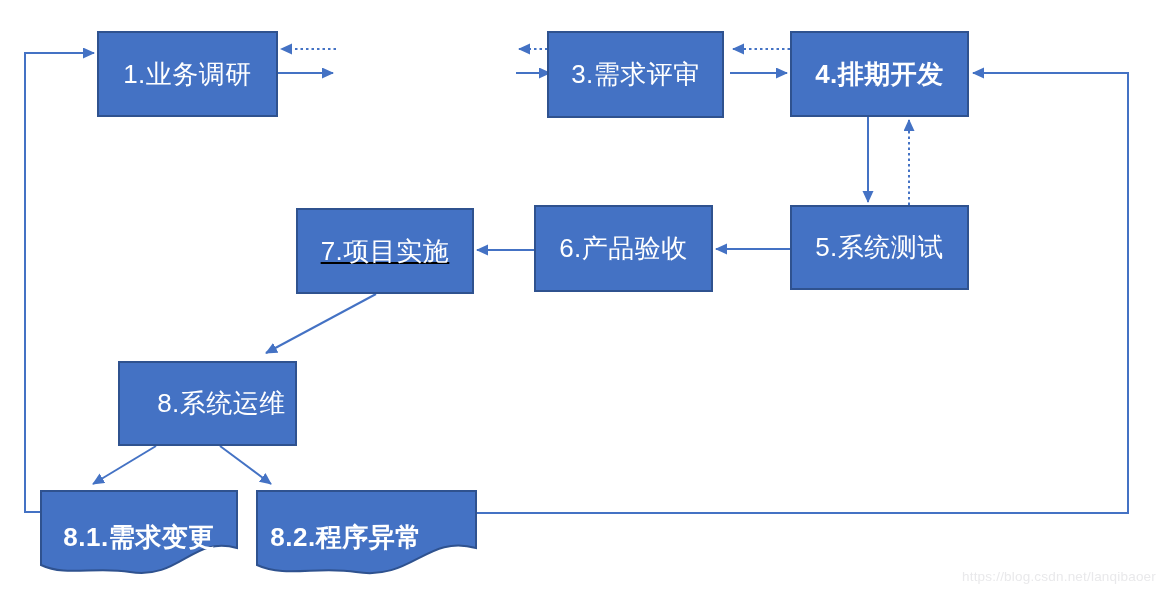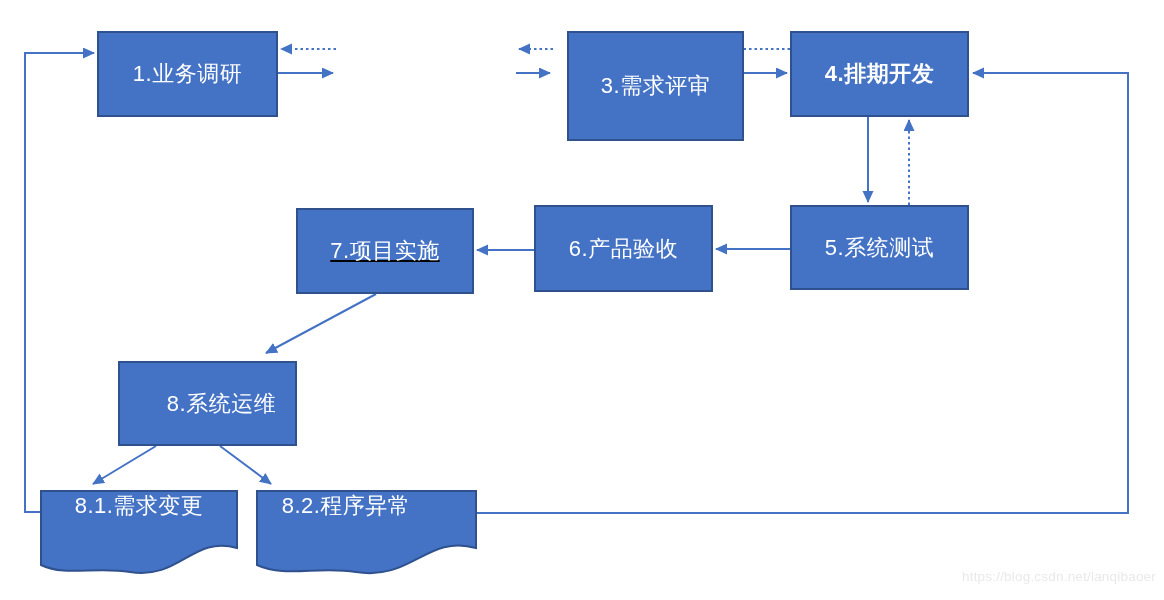--- a/index.html
+++ b/index.html
@@ -26,30 +26,31 @@
     position: absolute;
     background: #4472C4;
     border: 2px solid #2F528F;
     box-sizing: border-box;
     display: flex;
     align-items: center;
     justify-content: center;
   }
   .node-label, .doc-label-text {
     color: #ffffff;
-    font-size: 22px;
+    font-size: 26px;
     white-space: nowrap;
     letter-spacing: 0.5px;
   }
   .doc-label {
     position: absolute;
     display: flex;
-    align-items: flex-start;
+    align-items: flex-end;
     justify-content: center;
     pointer-events: none;
+    font-weight: bold;
   }
   .watermark {
     position: absolute;
     right: 8px;
     top: 569px;
     color: #e9e9eb;
     font-size: 13.5px;
     letter-spacing: 0.2px;
   }
 </style>
@@ -86,21 +87,21 @@
     <path d="M41,512 H25 V53 H94" fill="none" stroke="#4472C4" stroke-width="2" marker-end="url(#ah)"></path>
     <path d="M476,513 H1128 V73 H973" fill="none" stroke="#4472C4" stroke-width="2" marker-end="url(#ah)"></path>
 
     <path d="M41,491 H237 V548 C 193,535 180,580 130,572 C 95,566 66,577 41,565 Z" fill="#4472C4" stroke="#2F528F" stroke-width="2"></path>
     <path d="M257,491 H476 V548 C 427,534 412,581 356,572 C 317,566 285,578 257,565 Z" fill="#4472C4" stroke="#2F528F" stroke-width="2"></path>
   </svg>
 
   <div class="node" style="left:97px; top:31px; width:181px; height:86px;">
     <span class="node-label">1.业务调研</span>
   </div>
-  <div class="node" style="left:567px; top:31px; width:177px; height:110px;">
+  <div class="node" style="left:547px; top:31px; width:177px; height:87px;">
     <span class="node-label">3.需求评审</span>
   </div>
   <div class="node" style="left:790px; top:31px; width:179px; height:86px;font-weight:bold;">
     <span class="node-label">4.排期开发</span>
   </div>
   <div class="node" style="left:790px; top:205px; width:179px; height:85px;">
     <span class="node-label">5.系统测试</span>
   </div>
   <div class="node" style="left:534px; top:205px; width:179px; height:87px;">
     <span class="node-label">6.产品验收</span>

